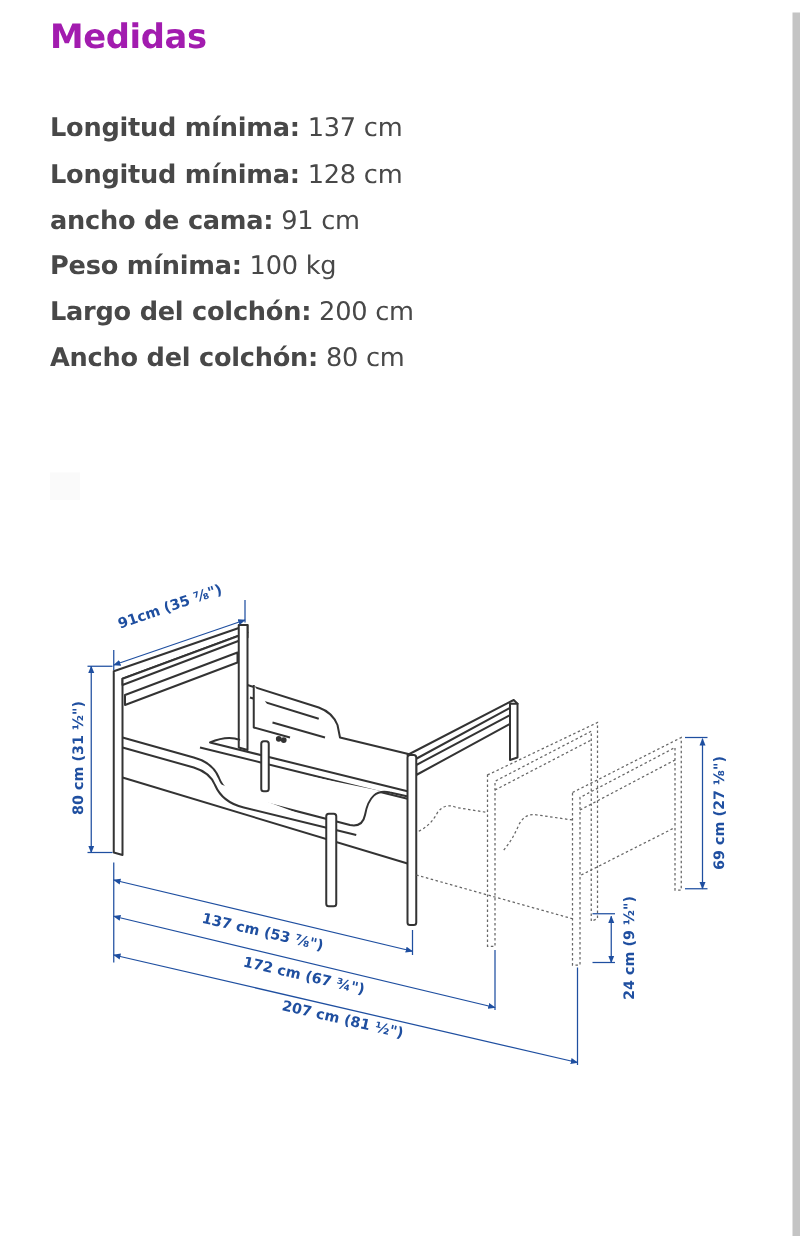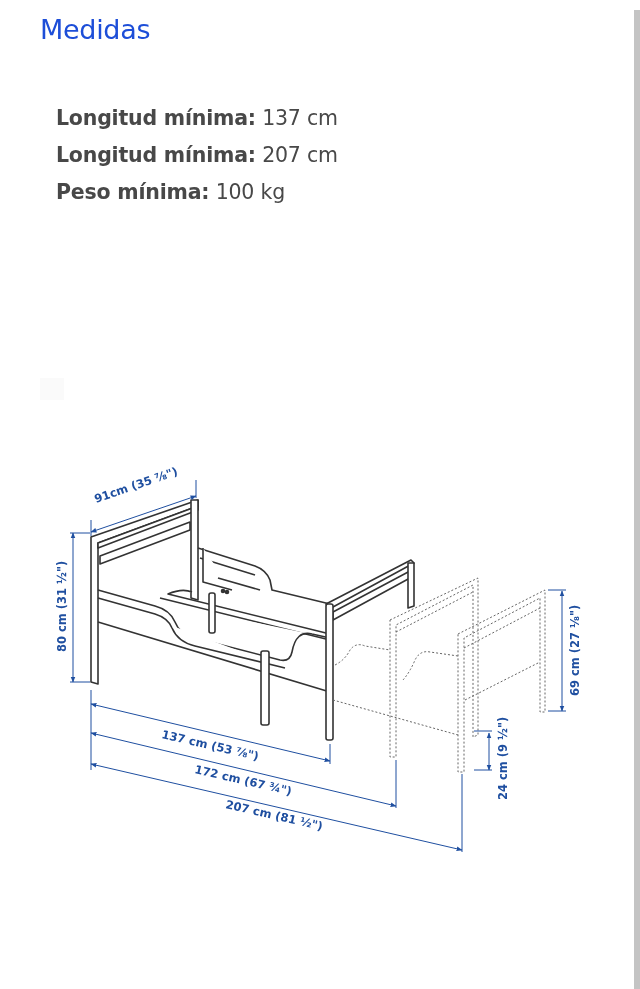--- a/index.html
+++ b/index.html
@@ -1,36 +1,39 @@
 <!DOCTYPE html>
 <html><head>
 <meta charset="utf-8">
 <style>
   html, body { margin:0; padding:0; }
   body { width:640px; height:989px; background:#ffffff; position:relative; overflow:hidden;
          font-family:"DejaVu Sans", sans-serif; color:#111111; }
-  .title { position:absolute; left:40px; top:14px; font-size:27px; font-weight:normal; color:#1d4ed8; letter-spacing:-0.3px; }
-  .specs { position:absolute; left:40px; top:84px; margin:16px; padding:0; list-style:none; }
+  .title { position:absolute; left:40px; top:14px; font-size:27px; font-weight:bold; color:#a21caf; letter-spacing:-0.3px; }
+  .specs { position:absolute; left:40px; top:84px; margin:0; padding:0; list-style:none; }
   .spec { font-size:20.5px; line-height:36.8px; color:#484848; white-space:nowrap; letter-spacing:-0.2px; }
   .spec .lbl { font-weight:bold; color:#484848; }
   .spec .val { font-weight:normal; color:#484848; }
   .ghost { position:absolute; left:40px; top:378px; width:24px; height:22px; background:#fafafa; }
   .scrollbar { position:absolute; right:0; top:10px; width:6px; height:979px; background:#c4c4c4; }
   .diagram { position:absolute; left:0; top:440px; width:640px; height:440px; }
   .dim { fill:#1f4fa0; font-family:"DejaVu Sans", sans-serif; font-weight:bold; font-size:11.5px; }
 </style>
 </head>
 <body>
 
 <div class="title">Medidas</div>
 
 <ul class="specs">
   <li class="spec"><span class="lbl">Longitud mínima:</span> <span class="val">137 cm</span></li>
-  <li class="spec"><span class="lbl">Longitud mínima:</span> <span class="val">207 cm</span></li>
+  <li class="spec"><span class="lbl">Longitud mínima:</span> <span class="val">128 cm</span></li>
+  <li class="spec"><span class="lbl">ancho de cama:</span> <span class="val">91 cm</span></li>
   <li class="spec"><span class="lbl">Peso mínima:</span> <span class="val">100 kg</span></li>
+  <li class="spec"><span class="lbl">Largo del colchón:</span> <span class="val">200 cm</span></li>
+  <li class="spec"><span class="lbl">Ancho del colchón:</span> <span class="val">80 cm</span></li>
 </ul>
 
 <div class="ghost"></div>
 
 <svg class="diagram" viewBox="0 440 640 440" width="640" height="440" xmlns="http://www.w3.org/2000/svg">
   <defs>
     <marker id="ar" viewBox="0 0 10 10" refX="9" refY="5" markerWidth="6" markerHeight="6" orient="auto-start-reverse">
       <path d="M0,1 L10,5 L0,9 z" fill="#1f4fa0"></path>
     </marker>
   </defs>

